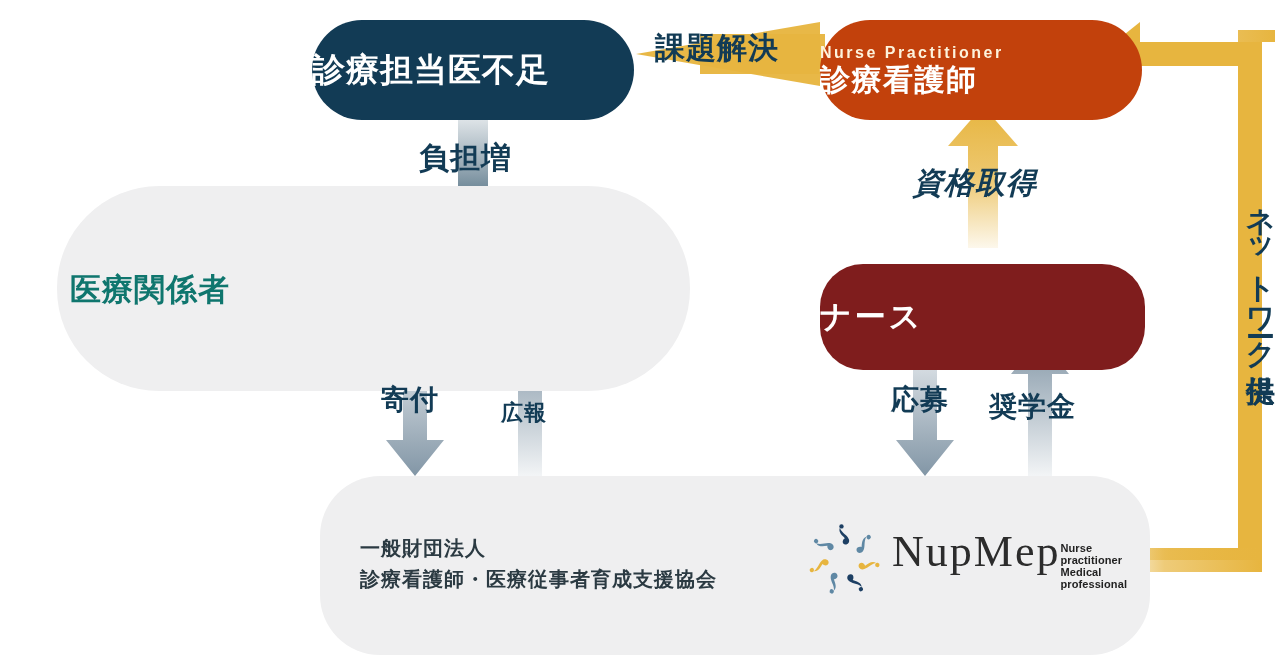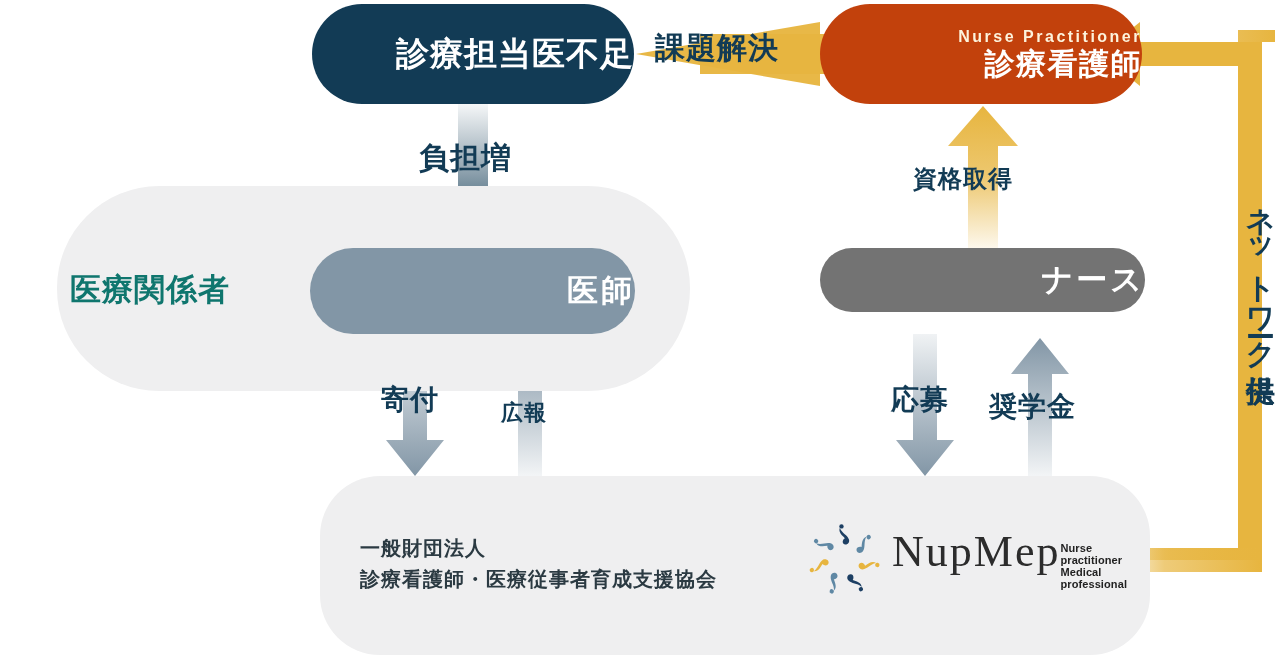--- a/index.html
+++ b/index.html
@@ -20,25 +20,26 @@
     width:1280px;
     height:655px;
     pointer-events:none;
   }
 
   
   .pill{
     position:absolute;
     display:flex;
     flex-direction:column;
-    align-items:flex-end;
+    align-items:flex-start;
     justify-content:center;
     box-sizing:border-box;
     text-align:center;
     line-height:1.1;
+    margin-top:16px;
   }
 
   
   #problem-pill{
     left:312px; top:4px;
     width:322px; height:100px;
     background:#123b55;
     border-radius:50px;
   }
   #problem-pill .t{
@@ -89,22 +90,22 @@
 
   
   #doctor-pill{
     left:310px; top:248px;
     width:325px; height:86px;
     background:#8296a6;
     border-radius:43px;
   }
   #nurse-pill{
     left:820px; top:248px;
-    width:325px; height:64px;
-    background:#737373;
+    width:325px; height:106px;
+    background:#7f1d1d;
     border-radius:43px;
   }
   #doctor-pill .t,#nurse-pill .t{
     color:#ffffff;
     font-size:31px;
     font-weight:bold;
     letter-spacing:3px;
   }
 
   
@@ -158,21 +159,21 @@
   .alabel{
     position:absolute;
     color:#123b55;
     font-weight:bold;
     white-space:nowrap;
     letter-spacing:1px;
     padding-left:7px;
   }
   #label-burden{ left:412px; top:138px; font-size:30px;text-align:right; }
   #label-solve { left:648px; top:28px;  font-size:30px; }
-  #label-qual  { left:906px; top:163px; font-size:24px; }
+  #label-qual  { left:906px; top:163px; font-size:30px;font-style:italic; }
   #label-donate{ left:374px; top:381px; font-size:28px; }
   #label-pr    { left:494px; top:398px; font-size:22px; }
   #label-apply { left:884px; top:381px; font-size:28px; }
   #label-schol { left:982px; top:388px; font-size:28px; }
 
   #label-network{
     position:absolute;
     left:1239px; top:188px;
     width:36px;
     color:#123b55;
@@ -265,23 +266,20 @@
 
   <div id="problem-pill" class="pill">
     <div class="t">診療担当医不足</div>
   </div>
 
   <div id="np-pill" class="pill">
     <div class="sub">Nurse Practitioner</div>
     <div class="t">診療看護師</div>
   </div>
 
-  <div id="doctor-pill" class="pill">
-    <div class="t">医師</div>
-  </div>
 
   <div id="nurse-pill" class="pill">
     <div class="t">ナース</div>
   </div>
 
   <div id="foundation-name">
     <div>一般財団法人</div>
     <div>診療看護師・医療従事者育成支援協会</div>
   </div>
 

